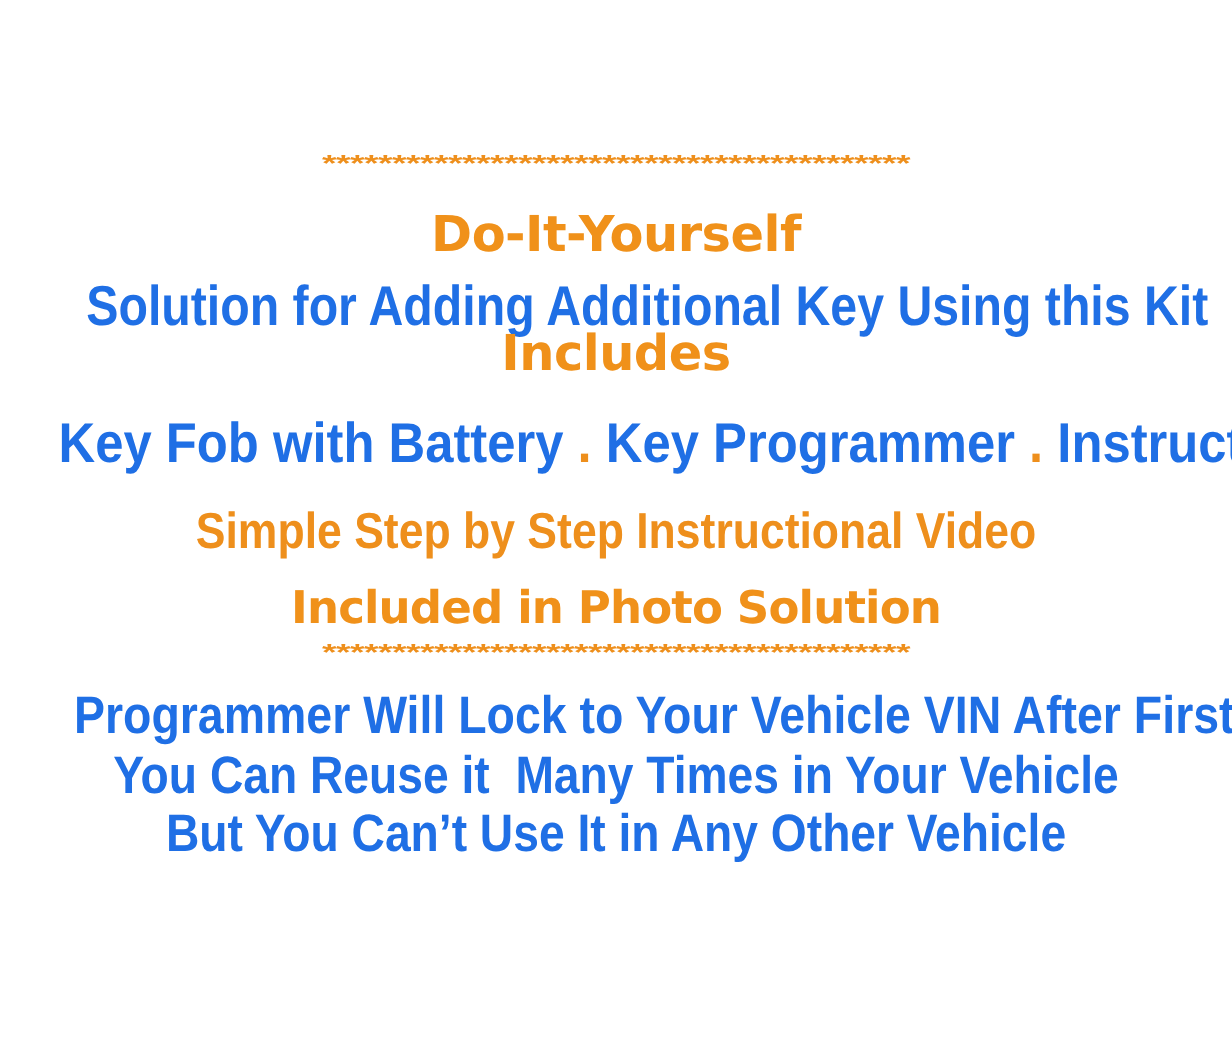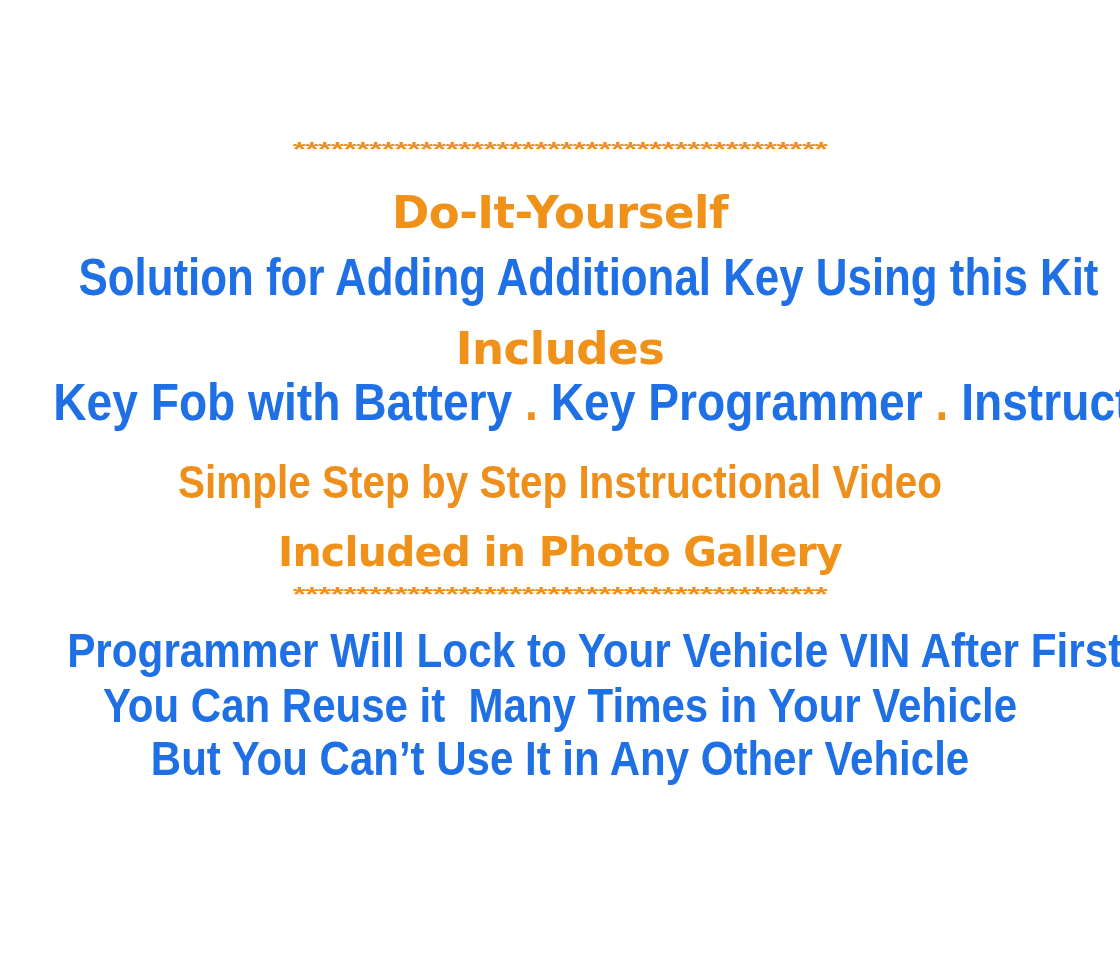--- a/index.html
+++ b/index.html
@@ -51,21 +51,21 @@
     font-family: "DejaVu Sans", sans-serif;
     font-weight: bold;
     letter-spacing: -0.5px;
     text-align: center;
   }
   .l-diy {
     top: 190px;
     font-size: 45px;
   }
   .l-includes {
-    top: 326px;
+    top: 298px;
     font-size: 45px;
   }
 
   
   .orange-cond {
     color: #ee8f1c;
     font-family: "Liberation Sans Narrow", "Liberation Sans", sans-serif;
     font-weight: bold;
     font-size: 46px;
     transform: scaleX(0.88);
@@ -127,21 +127,21 @@
   <div class="line orange-round l-diy">Do-It-Yourself</div>
 
   <div class="line blue-cond l-solution">Solution for Adding Additional Key Using this Kit</div>
 
   <div class="line orange-round l-includes">Includes</div>
 
   <div class="line blue-cond l-contents"><span>Key Fob with Battery</span><span class="dot-orange"> . </span><span>Key Programmer</span><span class="dot-orange"> . </span><span>Instructions Manual</span></div>
 
   <div class="line orange-cond l-video">Simple Step by Step Instructional Video</div>
 
-  <div class="line orange-wide l-gallery">Included in Photo Gallery</div>
+  <div class="line orange-wide l-gallery">Included in Photo Solution</div>
 
   <div class="line stars stars-2">******************************************</div>
 
   <div class="line blue-cond l-lock">Programmer Will Lock to Your Vehicle VIN After First Use</div>
 
   <div class="line blue-cond l-reuse">You Can Reuse it  Many Times in Your Vehicle</div>
 
   <div class="line blue-cond l-cant">But You Can’t Use It in Any Other Vehicle</div>
 
 </div>

